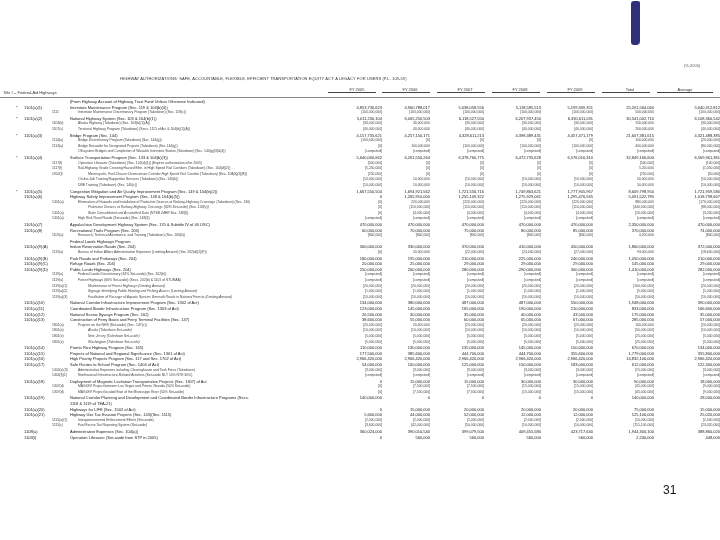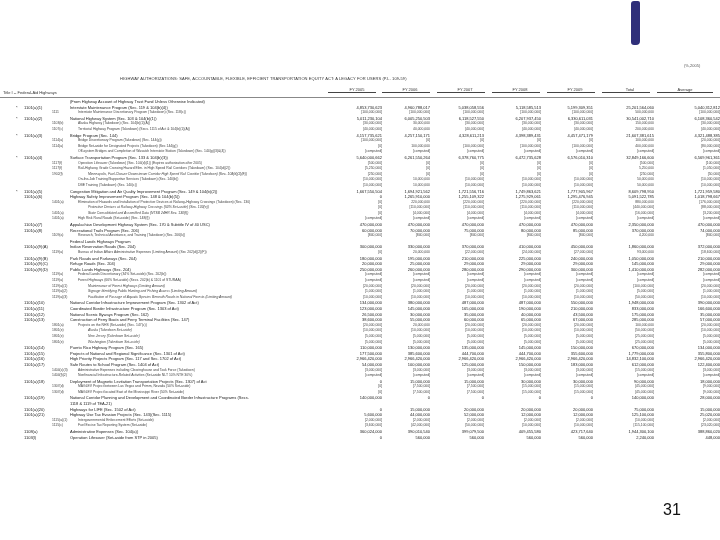--- a/index.html
+++ b/index.html
@@ -15,21 +15,21 @@
   .row{position:relative;height:5.6px;font-size:4px;line-height:5.6px;white-space:nowrap;}
   .row.sub{font-size:3.4px;color:#444;}
   .star{position:absolute;left:16px;}
   .sec{position:absolute;left:24px;}
   .row.sub .sec{left:52px;}
   .desc{position:absolute;left:70px;}
   .row.sub .desc{left:78px;}
   .row.sub2 .desc{left:88px;font-style:italic;}
   .v{position:absolute;text-align:right;width:60px;}
   .c0{left:322px}.c1{left:370px}.c2{left:424px}.c3{left:481px}.c4{left:533px}.c5{left:594px}.c6{left:660px}
-  .page{position:absolute;left:663px;top:501px;font-size:16px;color:#111;}
+  .page{position:absolute;left:663px;top:483px;font-size:12px;color:#111;}
   .hdr-label{position:absolute;left:3px;top:90px;font-size:4px;color:#333;}
 </style>
 </head>
 <body>
 
 <div class="mark"></div>
 <div class="unit">(%,2005)</div>
 <div class="title">HIGHWAY AUTHORIZATIONS: SAFE, ACCOUNTABLE, FLEXIBLE, EFFICIENT TRANSPORTATION EQUITY ACT: A LEGACY FOR USERS (P.L. 109-59)</div>
 
 <div class="thead">

